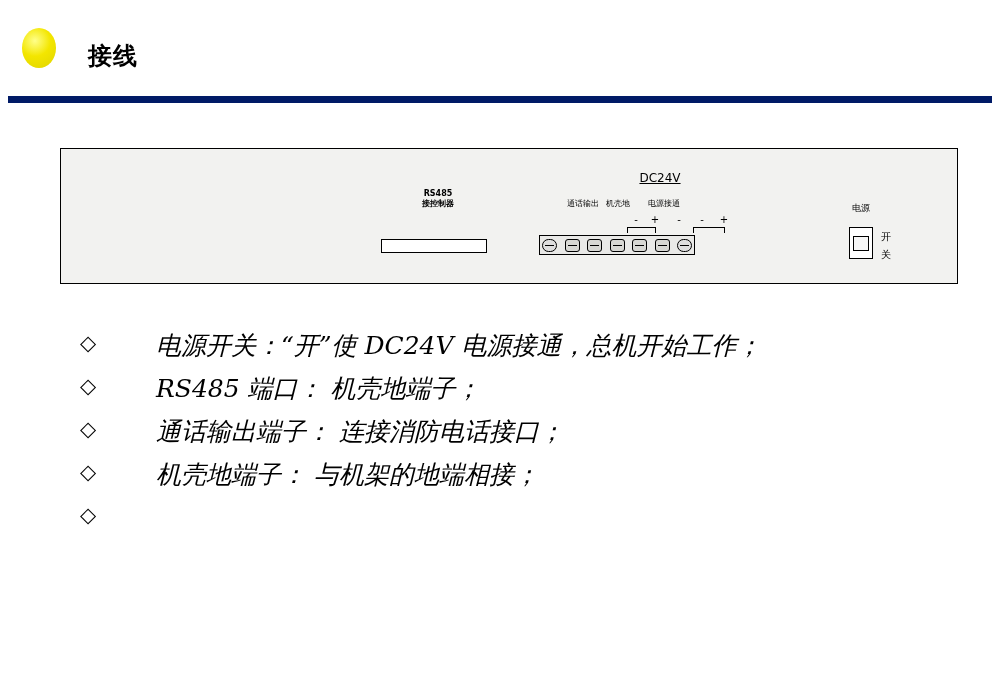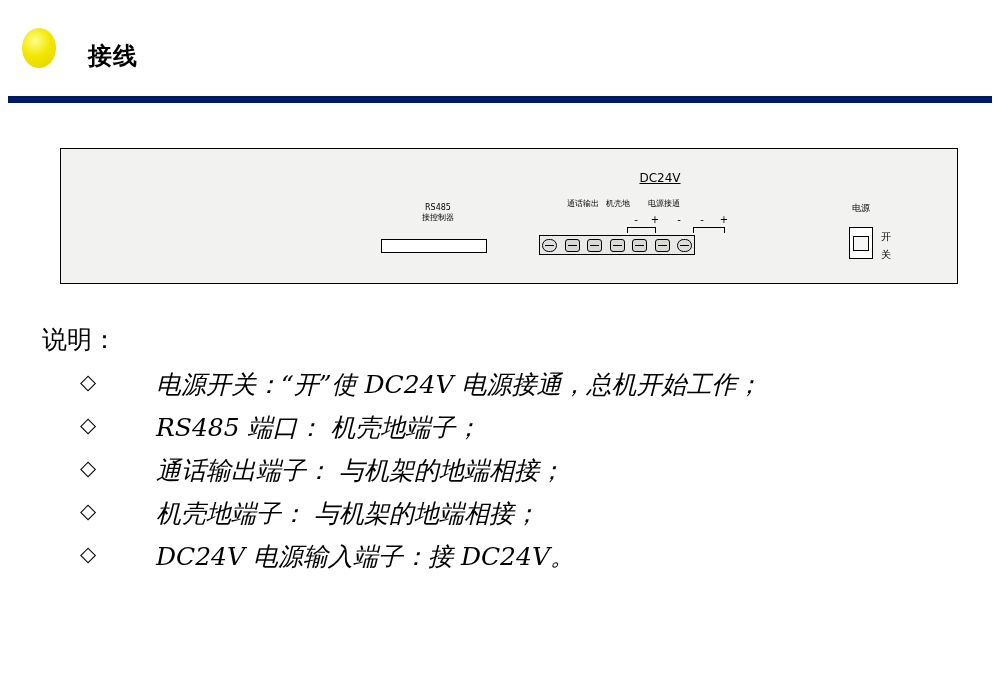--- a/index.html
+++ b/index.html
@@ -69,22 +69,23 @@
     font-size: 8px;
     color: #000000;
     line-height: 1.25;
     white-space: nowrap;
     text-align: center;
   }
 
   
   .rs485-label {
     left: 337px;
-    top: 54px;
+    top: 40px;
     width: 80px;
+    font-weight: bold;
   }
   .rs485-socket {
     position: absolute;
     left: 320px;
     top: 90px;
     width: 106px;
     height: 14px;
     border: 1px solid #000000;
     background: #ffffff;
     box-sizing: border-box;
@@ -308,36 +309,34 @@
 
   <div class="lbl sw-label">电源</div>
   <div class="switch-body">
     <div class="switch-rocker"></div>
   </div>
   <div class="lbl sw-on">开</div>
   <div class="lbl sw-off">关</div>
 </div>
 
 <div class="body-text">
-  <p class="intro">说明：</p>
   <ul class="bullet-list">
     <li>
       <span class="diamond">◇</span>
       <span class="li-text">电源开关：“开”使 DC24V 电源接通，总机开始工作；</span>
     </li>
     <li>
       <span class="diamond">◇</span>
       <span class="li-text">RS485 端口： 机壳地端子；</span>
     </li>
     <li>
       <span class="diamond">◇</span>
-      <span class="li-text">通话输出端子： 与机架的地端相接；</span>
+      <span class="li-text">通话输出端子： 连接消防电话接口；</span>
     </li>
     <li>
       <span class="diamond">◇</span>
       <span class="li-text">机壳地端子： 与机架的地端相接；</span>
     </li>
     <li>
       <span class="diamond">◇</span>
-      <span class="li-text">DC24V 电源输入端子：接 DC24V。</span>
     </li>
   </ul>
 </div>
 
 </body></html>

